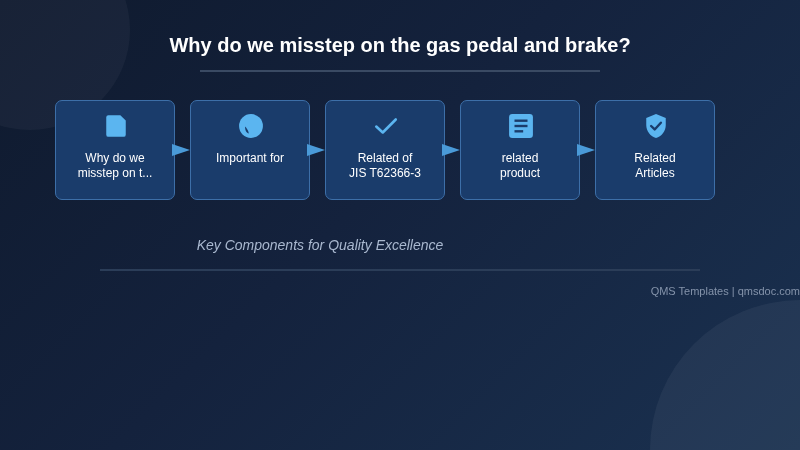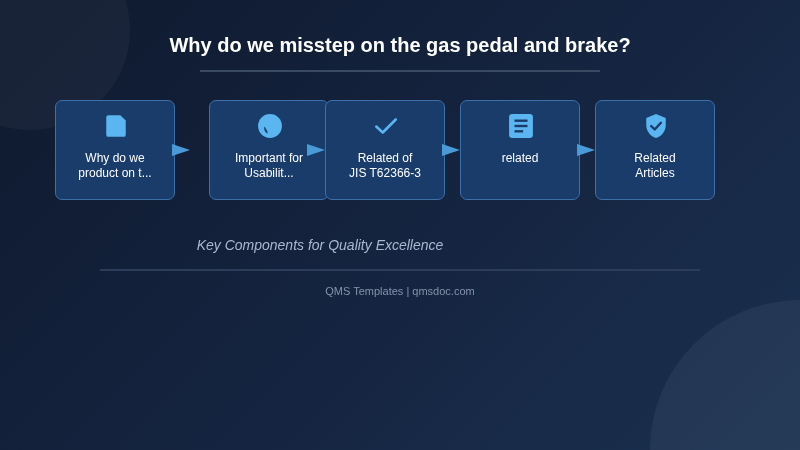--- a/index.html
+++ b/index.html
@@ -107,21 +107,21 @@
       left: 100px;
       width: 600px;
       height: 2px;
       background: #2b3d58;
     }
     .footer {
       position: absolute;
       top: 285px;
       left: 0;
       width: 800px;
-      text-align: center;
+      text-align: right;
       font-size: 11px;
       color: #8493aa;
     }
   </style>
 </head>
 <body>
 
 <div class="deco-circle deco-tl"></div>
 <div class="deco-circle deco-br"></div>
 
@@ -129,36 +129,35 @@
 <div class="title-rule"></div>
 
 <div class="flow">
 
   <div class="step" style="left:0px;">
     <svg class="icon" viewBox="0 0 24 24">
       <path d="M4 2 H16 L21 7 V20 a2 2 0 0 1 -2 2 H5 a2 2 0 0 1 -2 -2 V4 a2 2 0 0 1 2 -2 Z" fill="#5bb5f0"></path>
     </svg>
     <div class="label">
       <div>Why do we</div>
-      <div>product on t...</div>
+      <div>misstep on t...</div>
     </div>
   </div>
 
   <svg class="arrow" style="left:117px;" viewBox="0 0 18 12">
     <polygon points="0,0 18,6 0,12" fill="#4a9ad8"></polygon>
   </svg>
 
-  <div class="step" style="left:135px;margin-left:19px;">
+  <div class="step" style="left:135px;">
     <svg class="icon" viewBox="0 0 24 24">
       <circle cx="12" cy="12" r="11" fill="#5bb5f0"></circle>
       <path d="M6.5 12.5 C8 14 9.5 16 10 19 C8 18.5 6.5 16.5 6.5 12.5 Z" fill="#1a3c6b"></path>
     </svg>
     <div class="label">
       <div>Important for</div>
-      <div>Usabilit...</div>
     </div>
   </div>
 
   <svg class="arrow" style="left:252px;" viewBox="0 0 18 12">
     <polygon points="0,0 18,6 0,12" fill="#4a9ad8"></polygon>
   </svg>
 
   <div class="step" style="left:270px;">
     <svg class="icon" viewBox="0 0 24 24">
       <polyline points="3,12.5 9,18 21,6" fill="none" stroke="#5bb5f0" stroke-width="2.4" stroke-linecap="round" stroke-linejoin="round"></polyline>
@@ -175,20 +174,21 @@
 
   <div class="step" style="left:405px;">
     <svg class="icon" viewBox="0 0 24 24">
       <rect x="1" y="1" width="22" height="22" rx="3" fill="#5bb5f0"></rect>
       <rect x="6" y="6" width="12" height="2.2" fill="#1a3c6b"></rect>
       <rect x="6" y="10.9" width="12" height="2.2" fill="#1a3c6b"></rect>
       <rect x="6" y="15.8" width="8" height="2.2" fill="#1a3c6b"></rect>
     </svg>
     <div class="label">
       <div>related</div>
+      <div>product</div>
     </div>
   </div>
 
   <svg class="arrow" style="left:522px;" viewBox="0 0 18 12">
     <polygon points="0,0 18,6 0,12" fill="#4a9ad8"></polygon>
   </svg>
 
   <div class="step" style="left:540px;">
     <svg class="icon" viewBox="0 0 24 24">
       <path d="M12 1 L21 4.5 V11 C21 17 17 21.5 12 23 C7 21.5 3 17 3 11 V4.5 Z" fill="#5bb5f0"></path>

